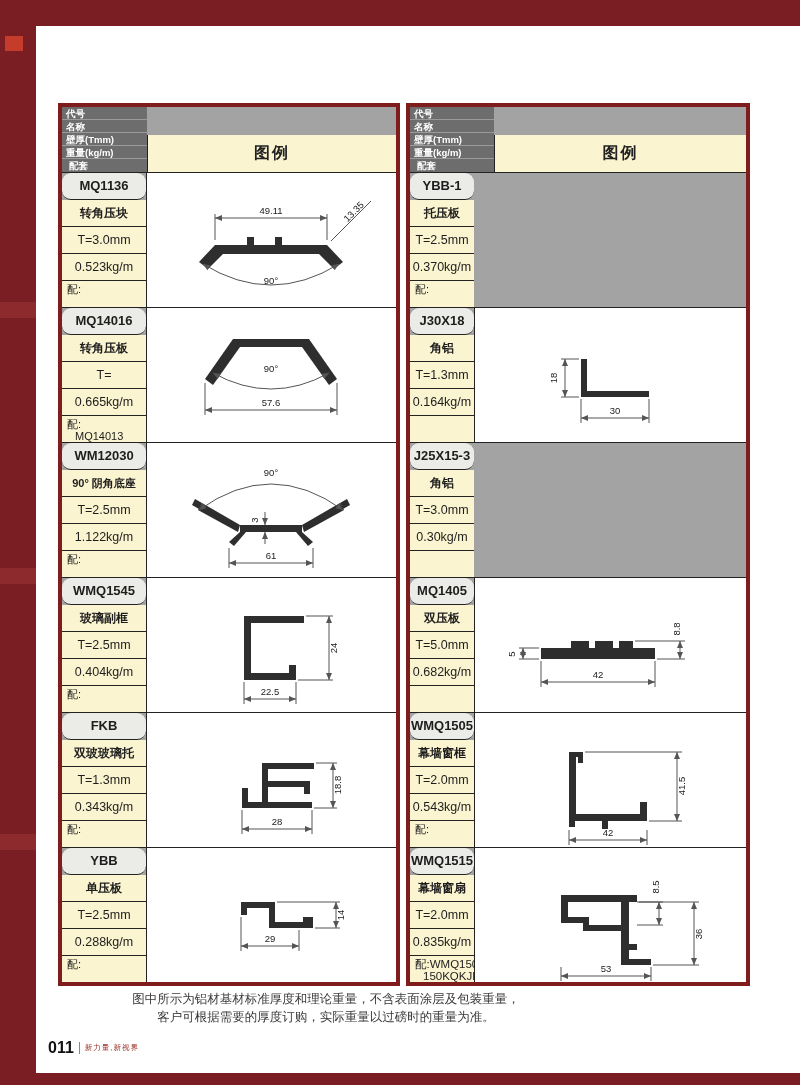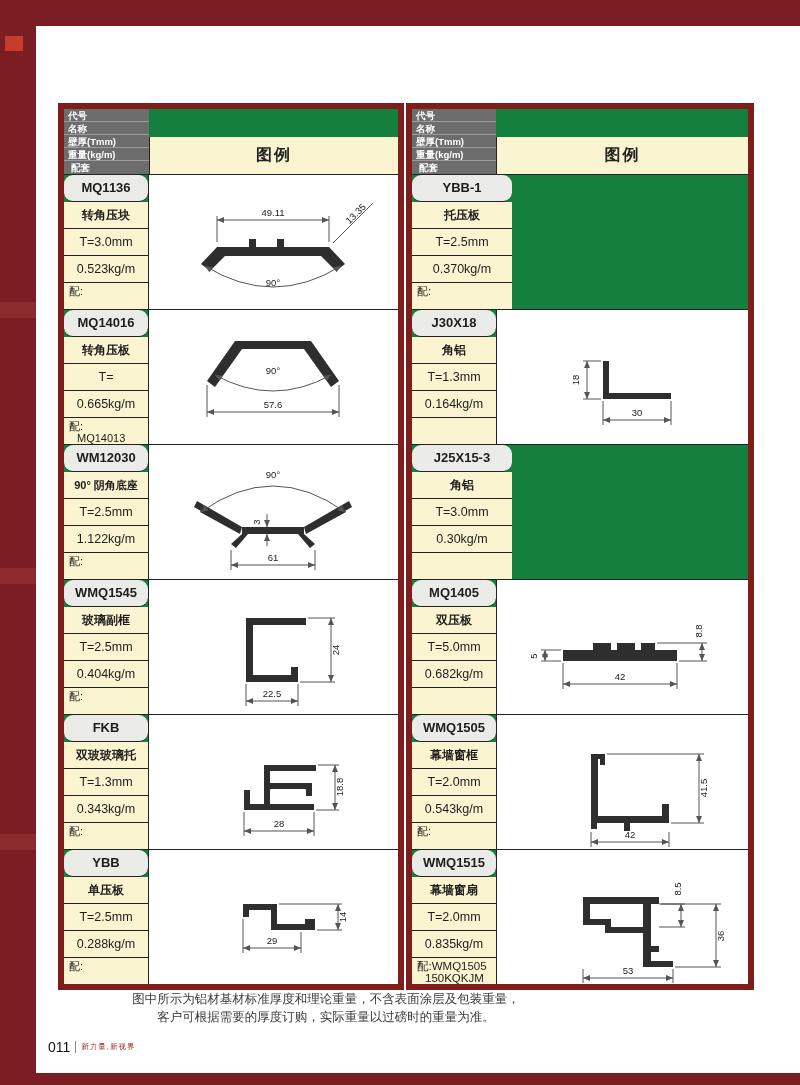--- a/index.html
+++ b/index.html
@@ -7,57 +7,57 @@
        font-family:"Liberation Sans",sans-serif;overflow:hidden;}
 
   
   .edge-top{position:absolute;left:0;top:0;width:800px;height:26px;background:#7a1e23;}
   .edge-left{position:absolute;left:0;top:0;width:36px;height:1085px;background:#7a1e23;}
   .edge-bottom{position:absolute;left:0;top:1073px;width:800px;height:12px;background:#7a1e23;}
   .edge-tab{position:absolute;left:5px;width:18px;height:15px;background:#c63c2a;}
   .edge-seg{position:absolute;left:0;width:36px;height:16px;background:#8c2a2e;}
 
   
-  .ptable{position:absolute;top:103px;border:6px solid #7f1d1d;background:#15803d;}
+  .ptable{position:absolute;top:103px;border:4px solid #7f1d1d;background:#a3a3a3;}
   .ptable.l{left:58px;width:334px;}
   .ptable.r{left:406px;width:336px;}
   .thead{display:flex;}
   .hl{width:85px;}
   .ptable.r .hl{width:84px;}
   .hrow{height:13px;line-height:13px;background:#6d6d6d;color:#fff;
         font-size:9.5px;font-weight:bold;padding-left:4px;
         border-bottom:1px solid #9a9a9a;box-sizing:border-box;}
   .hrow:last-child{border-bottom:none;padding-left:7px;}
   .legend{flex:1;border-left:1px solid #222;background:#fbf4d0;
           display:flex;align-items:center;justify-content:center;
           font-size:16px;font-weight:bold;letter-spacing:2px;color:#222;margin-top:28px;}
   .block{display:flex;border-top:1px solid #222;}
   .labels{width:85px;}
-  .ptable.r .labels{width:100px;}
+  .ptable.r .labels{width:64px;}
   .cell{height:26px;line-height:26px;border-bottom:1px solid #222;
         text-align:center;background:#fbf4d0;color:#1d1d1d;box-sizing:content-box;
         overflow:hidden;white-space:nowrap;}
   .cell.code{background:#ebebe7;font-weight:bold;font-size:13px;border-radius:9px;}
   .cell.name{font-size:12px;font-weight:bold;}
   .cell.thk,.cell.wt{font-size:12.5px;}
   .cell.match{border-bottom:none;text-align:left;padding:2px 0 0 5px;height:24px;
               line-height:12px;font-size:11px;}
   .cell.match .m2{padding-left:8px;}
   .diagram{flex:1;border-left:1px solid #222;background:#fff;
            display:flex;align-items:center;}
 
   
   .p{fill:#2e2e2e;stroke:none;}
   .d{stroke:#555;stroke-width:1;fill:none;}
   .t{font-size:9.5px;fill:#222;font-family:"Liberation Sans",sans-serif;}
 
   .note{position:absolute;left:0;top:990px;width:652px;text-align:center;
         font-size:12.5px;color:#3a3a3a;line-height:18px;}
   .footer{position:absolute;left:48px;top:1039px;display:flex;align-items:center;}
-  .footer .pno{font-size:14px;font-weight:normal;color:#111;}
+  .footer .pno{font-size:16px;font-weight:bold;color:#111;}
   .footer .bar{width:1px;height:12px;background:#888;margin:0 5px;}
   .footer .slog{font-size:7.5px;color:#9b2c24;letter-spacing:1px;}
 </style>
 </head>
 <body>
 
 <svg width="0" height="0" style="position:absolute">
   <defs>
     <marker id="ah" viewBox="0 0 8 8" markerWidth="8" markerHeight="8" refX="7.5" refY="4" orient="auto-start-reverse" markerUnits="userSpaceOnUse">
       <path d="M0.5,1 L7.5,4 L0.5,7 Z" fill="#555"></path>

